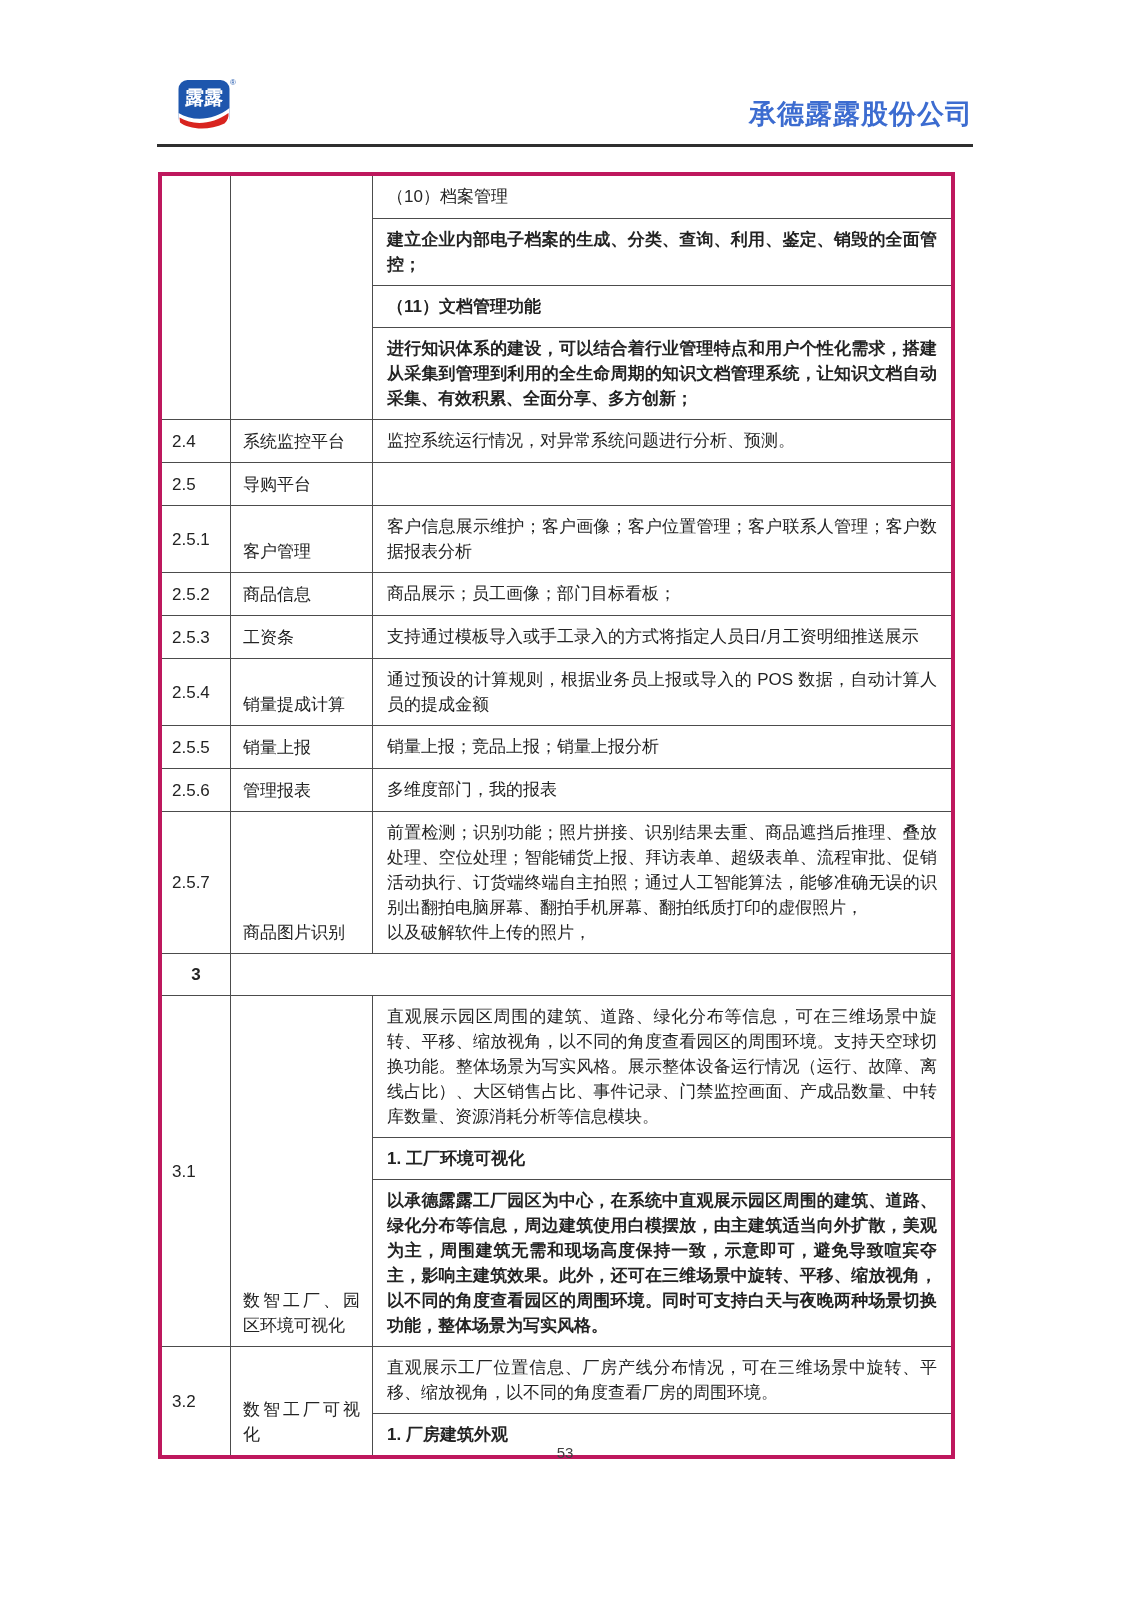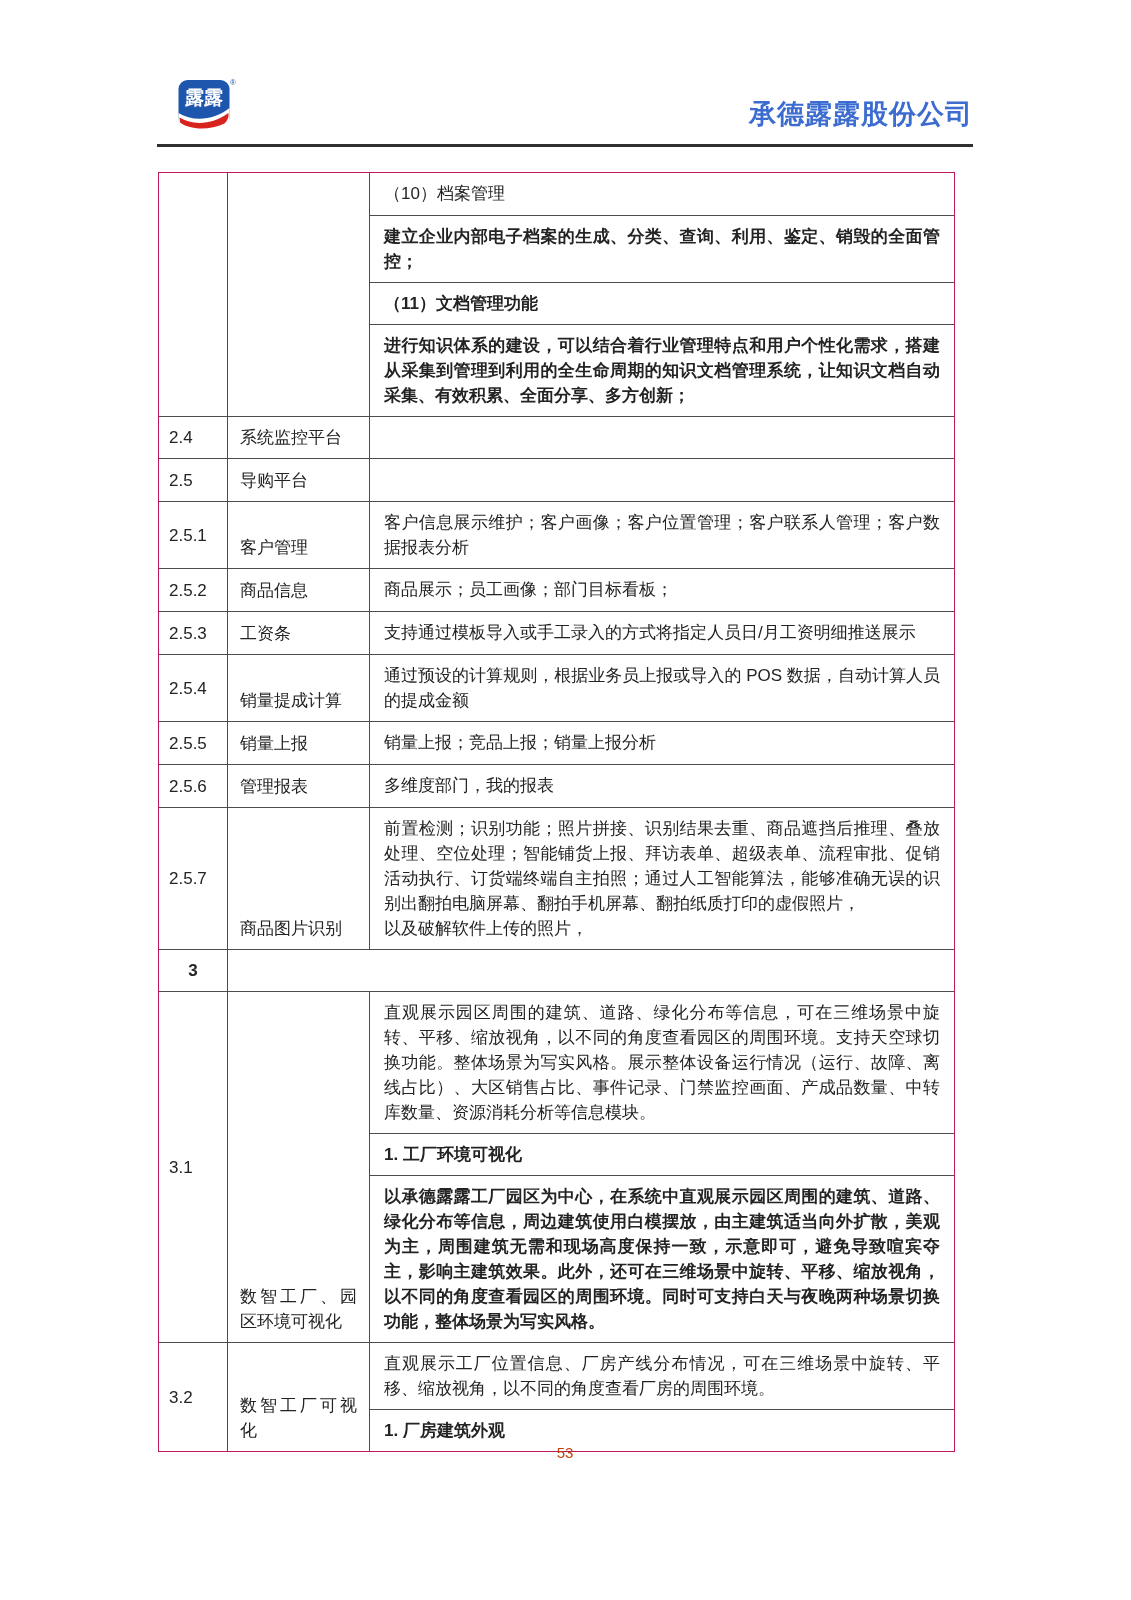--- a/index.html
+++ b/index.html
@@ -21,21 +21,21 @@
     font-size:27px;font-weight:600;letter-spacing:1px;
     color:#3c6cd0;
   }
   .header-rule{
     position:absolute;left:0;top:144px;width:100%;height:3px;
     background:#2f2f2f;
   }
   
   .req-table{
     position:absolute;left:158px;top:172px;width:797px;
-    border:1px solid #be185d;
+    border:4px solid #be185d;
     box-sizing:border-box;
     font-size:17px;line-height:25px;
   }
   .row-group{display:flex;align-items:stretch;}
   .row-group + .row-group{border-top:1px solid #4c4c4c;}
   .cell{box-sizing:border-box;}
   .col-no{
     width:69px;flex:0 0 69px;
     border-right:1px solid #4c4c4c;
     padding:8px 4px 8px 10px;
@@ -59,21 +59,21 @@
   .detail-cell + .detail-cell{border-top:1px solid #4c4c4c;font-weight:bold;}
   .detail-cell:last-child{flex:1 0 auto;}
   
   .row-group.section .col-no{justify-content:center;padding-left:4px;font-weight:bold;}
   .row-group.section .col-name{
     flex:1 1 auto;width:auto;border-right:none;font-weight:bold;
   }
   
   .page-number{
     position:absolute;left:157px;top:1444px;width:816px;
-    text-align:center;font-size:15px;color:#c2410c;
+    text-align:center;font-size:15px;color:#404040;
   }
 </style>
 </head>
 <body>
 
 <div class="page">
 
   <div class="header">
     <svg class="logo" viewBox="0 0 60 60" xmlns="http://www.w3.org/2000/svg">
       <rect x="1.5" y="4" width="51" height="47" rx="9" fill="#1e56ad"></rect>
@@ -97,20 +97,23 @@
           <div class="detail-cell">建立企业内部电子档案的生成、分类、查询、利用、鉴定、销毁的全面管控；</div>
           <div class="detail-cell">（11）文档管理功能</div>
           <div class="detail-cell">进行知识体系的建设，可以结合着行业管理特点和用户个性化需求，搭建从采集到管理到利用的全生命周期的知识文档管理系统，让知识文档自动采集、有效积累、全面分享、多方创新；</div>
         </div>
       </div>
       <div class="row-group">
         <div class="cell col-no">2.4</div>
         <div class="cell col-name">
           <span>系统监控平台</span>
         </div>
+        <div class="col-details">
+          <div class="detail-cell">监控系统运行情况，对异常系统问题进行分析、预测。</div>
+        </div>
       </div>
       <div class="row-group">
         <div class="cell col-no">2.5</div>
         <div class="cell col-name">
           <span>导购平台</span>
         </div>
         <div class="col-details">
           <div class="detail-cell"></div>
         </div>
       </div>

